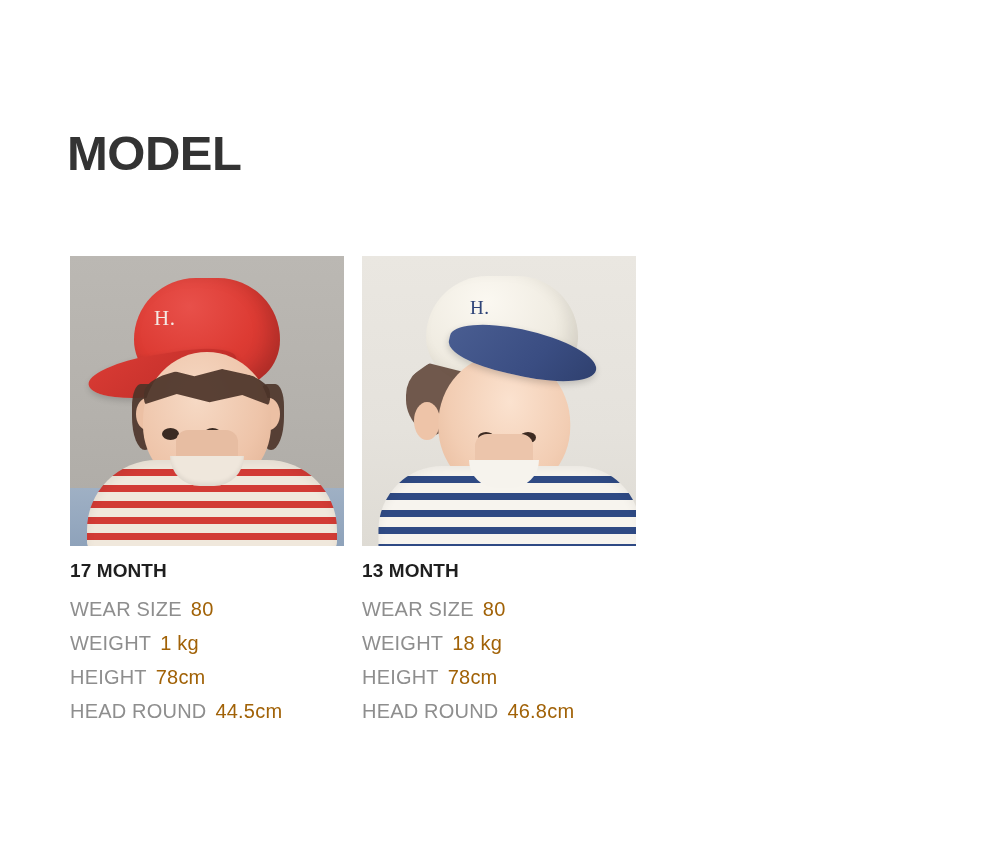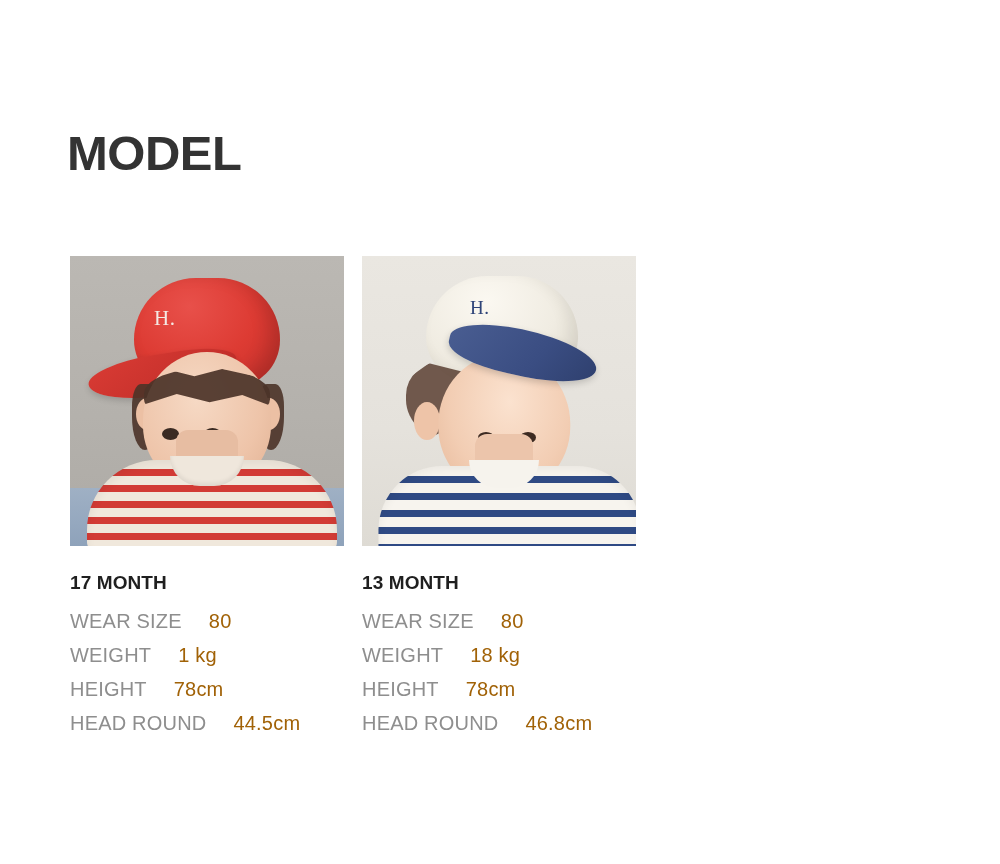--- a/index.html
+++ b/index.html
@@ -335,35 +335,35 @@
     left: 146px;
     top: 214px;
     width: 28px;
     height: 7px;
     border-radius: 2px;
     background: #fbf7f2;
   }
 
   
   .spec {
-    margin-top: 24px;
+    margin-top: 12px;
   }
   .spec-title {
     font-size: 19px;
     line-height: 26px;
     font-weight: 700;
     color: #1f1f1f;
     letter-spacing: 0.1px;
     margin-bottom: 8px;
     white-space: nowrap;
   }
   .spec-row {
     display: flex;
     align-items: flex-end;
-    gap: 27px;
+    gap: 9px;
     height: 34px;
     white-space: nowrap;
   }
   .spec-label {
     font-size: 20px;
     line-height: 34px;
     color: #8e8e8e;
     font-weight: 400;
     letter-spacing: 0.2px;
   }

